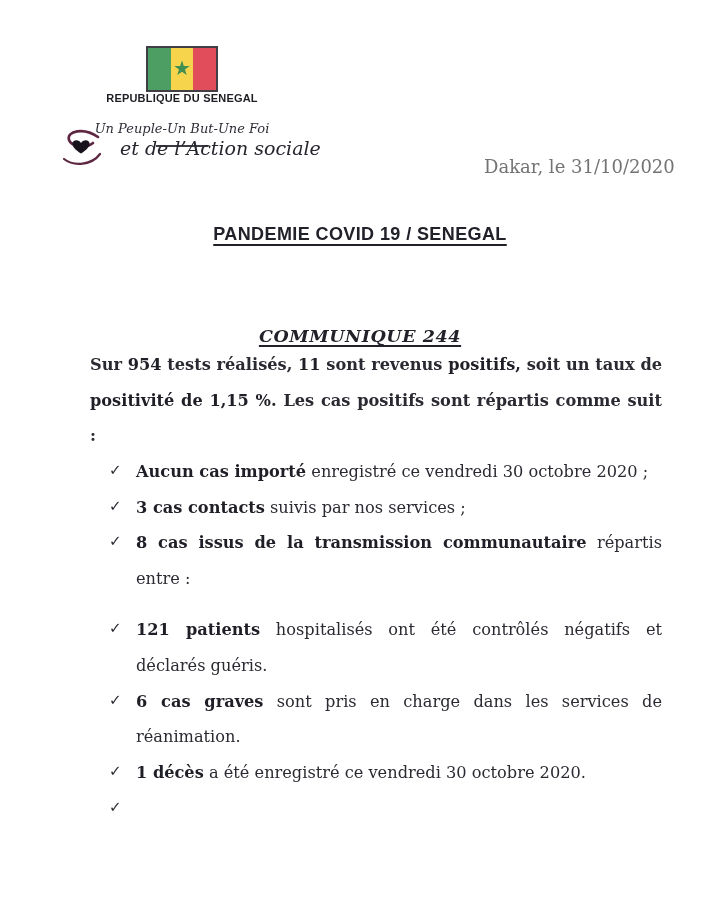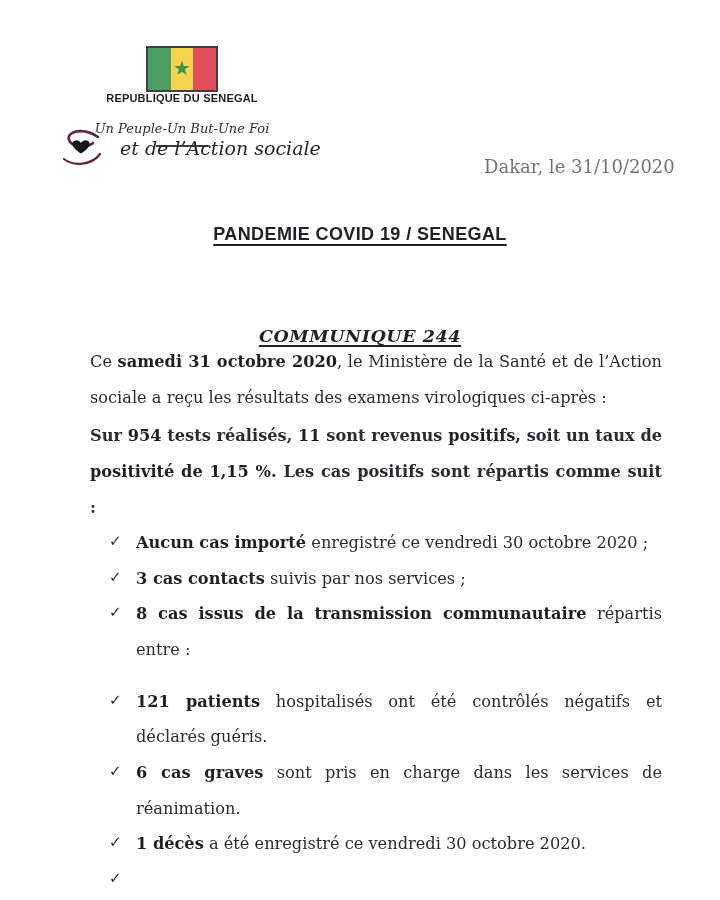--- a/index.html
+++ b/index.html
@@ -116,21 +116,20 @@
     <div class="l2">et de l’Action sociale</div>
   </div>
 
   <div class="dateline">Dakar, le 31/10/2020</div>
 
   <div class="title-main">PANDEMIE COVID 19 / SENEGAL</div>
   <div class="title-comm">COMMUNIQUE 244</div>
 
   <div class="main">
 
-    <p><span>Ce </span><b>samedi 31 octobre 2020</b><span>, le Ministère de la Santé et de l’Action sociale a reçu les résultats des examens virologiques ci-après :</span></p>
 
     <p class="p2"><span>Sur </span><b>954</b><span> tests réalisés, </span><b>11</b><span> sont revenus </span><b>positifs,</b><span> soit un taux de </span><b>positivité de 1,15 %.</b><span>  Les cas positifs sont répartis comme suit :</span></p>
 
     <ul class="checks">
       <li>
         <span class="check">✓</span>
         <span class="li-text"><b>Aucun cas importé</b><span> enregistré ce vendredi 30 octobre 2020 ;</span></span>
       </li>
       <li>
         <span class="check">✓</span>

